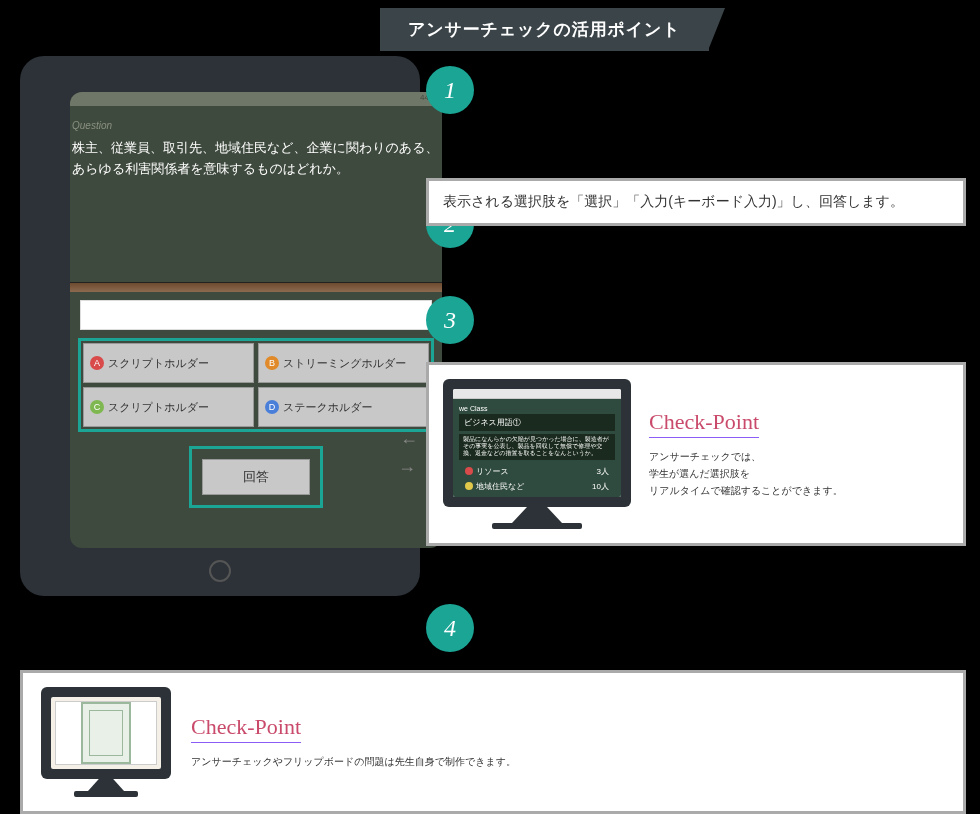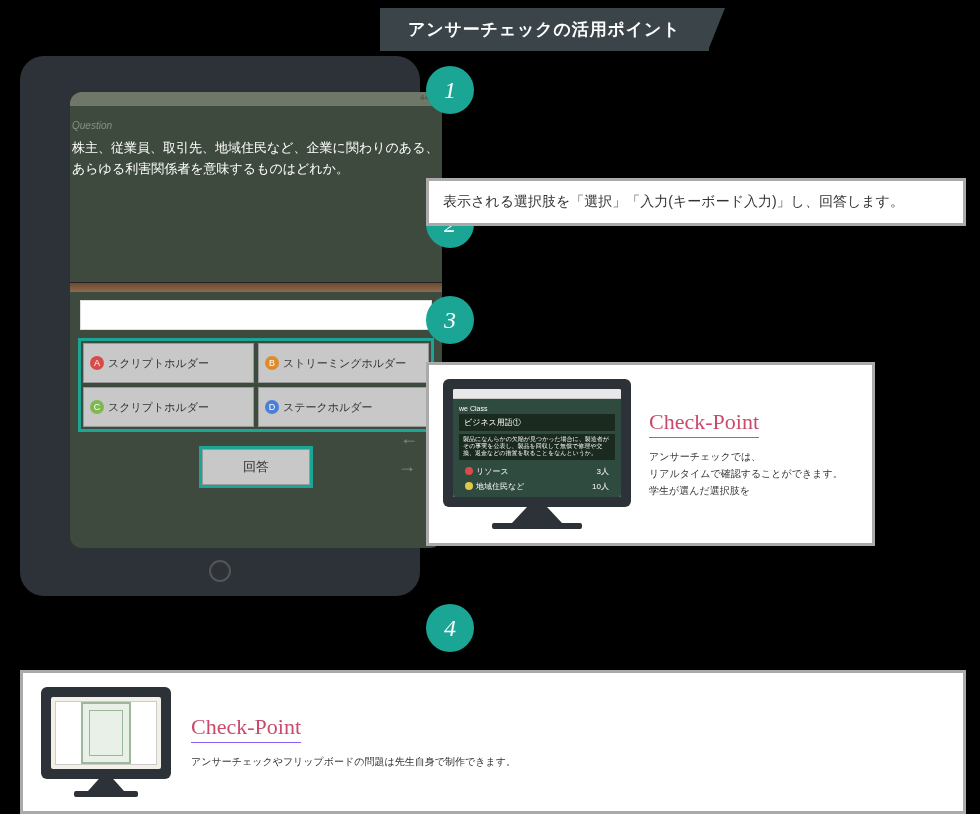--- a/index.html
+++ b/index.html
@@ -16,30 +16,30 @@
     .board-rail { height: 10px; background: linear-gradient(#6b4a2f,#8b6a4f); border-top:1px solid #222; }
     .input-area { background: #fff; height: 30px; margin: 8px 10px; border: 1px solid #ddd; }
 
     .choices-wrap { margin: 0 8px; border: 3px solid #1aa595; padding: 2px; }
     .choices { display: flex; flex-wrap: wrap; gap: 4px; }
     .choice { flex: 0 0 calc(50% - 2px); background: #c8c8c8; border: 1px solid #999; padding: 8px 6px; font-size: 11px; display: flex; align-items: center; min-height: 40px; }
     .choice .badge { width: 14px; height: 14px; border-radius: 50%; color:#fff; font-size:9px; display:inline-flex; align-items:center; justify-content:center; margin-right:4px; flex-shrink:0; }
     .bA{background:#d94a4a}.bB{background:#e08a2a}.bC{background:#7fb850}.bD{background:#4a7fd9}
 
     .answer-wrap { display:flex; justify-content:center; margin-top:14px; }
-    .answer-btn { border:3px solid #1aa595; padding:0; }
+    .answer-btn { border:3px solid #1aa595; padding:10px; }
     .answer-btn-inner { background:#c8c8c8; border:1px solid #999; padding:8px 40px; font-size:13px; }
 
     .tablet-home { position:absolute; bottom:14px; left:50%; transform:translateX(-50%); width:22px; height:22px; border:2px solid #555; border-radius:50%; }
 
     .step-circle { width:48px; height:48px; border-radius:50%; background:#1aa595; color:#fff; font-size:24px; display:flex; align-items:center; justify-content:center; position:absolute; font-family: Georgia, serif; font-style: italic; }
     .s1{top:66px; left:426px}.s2{top:200px; left:426px}.s3{top:296px; left:426px}.s4{top:604px; left:426px}
 
     .step1-box { position:absolute; top:130px; left:426px; width:540px; background:#fff; border:3px solid #aaa; padding:12px 14px; font-size:14px;margin-top:48px; }
-    .step3-box { position:absolute; top:362px; left:426px; width:449px; background:#fff; border:3px solid #aaa; padding:14px; display:flex; gap:18px; align-items:center; }
+    .step3-box { position:absolute; top:362px; left:426px; width:540px; background:#fff; border:3px solid #aaa; padding:14px; display:flex; gap:18px; align-items:center; }
     .step4-box { position:absolute; top:670px; left:20px; width:946px; background:#fff; border:3px solid #aaa; padding:14px 18px; display:flex; gap:20px; align-items:center; }
 
     .monitor { flex-shrink:0; }
     .monitor-frame { width:188px; height:128px; background:#2c3237; border-radius:6px; padding:10px; }
     .monitor-screen { width:100%; height:100%; background:#fff; border-radius:2px; overflow:hidden; font-size:7px; }
     .monitor-stand { width:50px; height:16px; background:#2c3237; margin:0 auto; clip-path: polygon(30% 0,70% 0,100% 100%,0 100%); }
     .monitor-base { width:90px; height:6px; background:#2c3237; margin:0 auto; border-radius:2px; }
 
     .mon-tabs{height:10px;background:#e8e8e8;border-bottom:1px solid #ccc}
     .mon-body{background:#2f4a3e;height:calc(100% - 10px);padding:6px;color:#fff}
@@ -151,22 +151,22 @@
         </div>
       </div>
     </div>
     <div class="monitor-stand"></div>
       <div class="monitor-base"></div>
   </div>
   <div class="cp-text">
     <div class="checkpoint">Check-Point</div>
     <div class="cp-body">
       <div>アンサーチェックでは、</div>
+      <div>学生が選んだ選択肢を</div>
       <div>リアルタイムで確認することができます。</div>
-      <div>学生が選んだ選択肢を</div>
     </div>
   </div>
 </div>
 
 <div class="step4-box">
   <div class="monitor">
     <div class="monitor-frame" style="width:130px;height:92px">
       <div class="monitor-screen monitor2-screen">
         <div class="mon2-inner">
           <div class="mon2-doc"></div>

